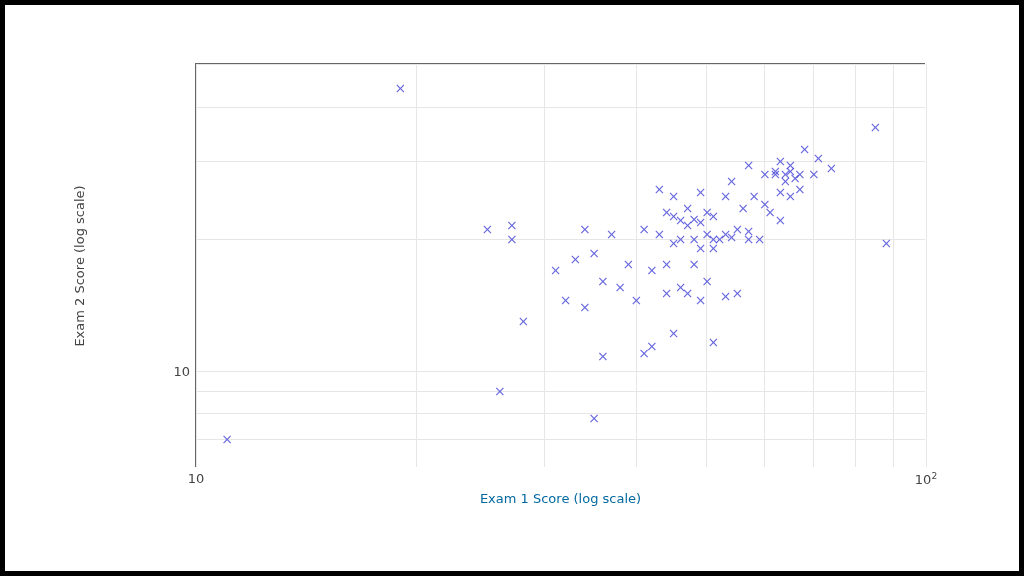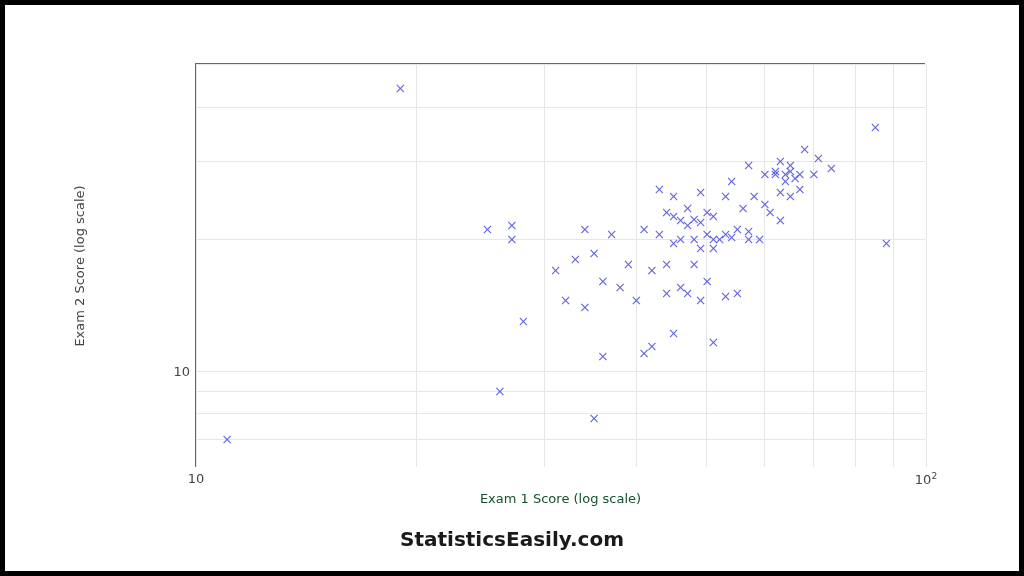--- a/index.html
+++ b/index.html
@@ -66,21 +66,21 @@
     font-size: 13px;
     color: #444;
     white-space: nowrap;
   }
   .axis-label-x {
     position: absolute;
     left: 50%;
     top: 100%;
     transform: translate(-50%, 24px);
     font-size: 13px;
-    color: #14532d;
+    color: #0369a1;
   }
   .axis-label-y {
     position: absolute;
     right: 100%;
     top: 50%;
     transform: translate(-36px, -50%) rotate(-90deg);
     transform-origin: center;
     font-size: 13px;
     color: #444;
     white-space: nowrap;
@@ -224,15 +224,14 @@
       <div class="marker" style="left: 603.035px; top: 124.601px;">×</div>
       <div class="marker" style="left: 603.035px; top: 110.48px;">×</div>
       <div class="marker" style="left: 607.732px; top: 85.0366px;">×</div>
       <div class="marker" style="left: 616.922px; top: 110.48px;">×</div>
       <div class="marker" style="left: 621.419px; top: 94.1844px;">×</div>
       <div class="marker" style="left: 634.539px; top: 103.794px;">×</div>
       <div class="marker" style="left: 678.476px; top: 62.5939px;">×</div>
       <div class="marker" style="left: 689.472px; top: 179.416px;">×</div>
     </div>
 
-  <div class="footer-brand">StatisticsEasily.com</div>
 
 </div>
 
 </body></html>

